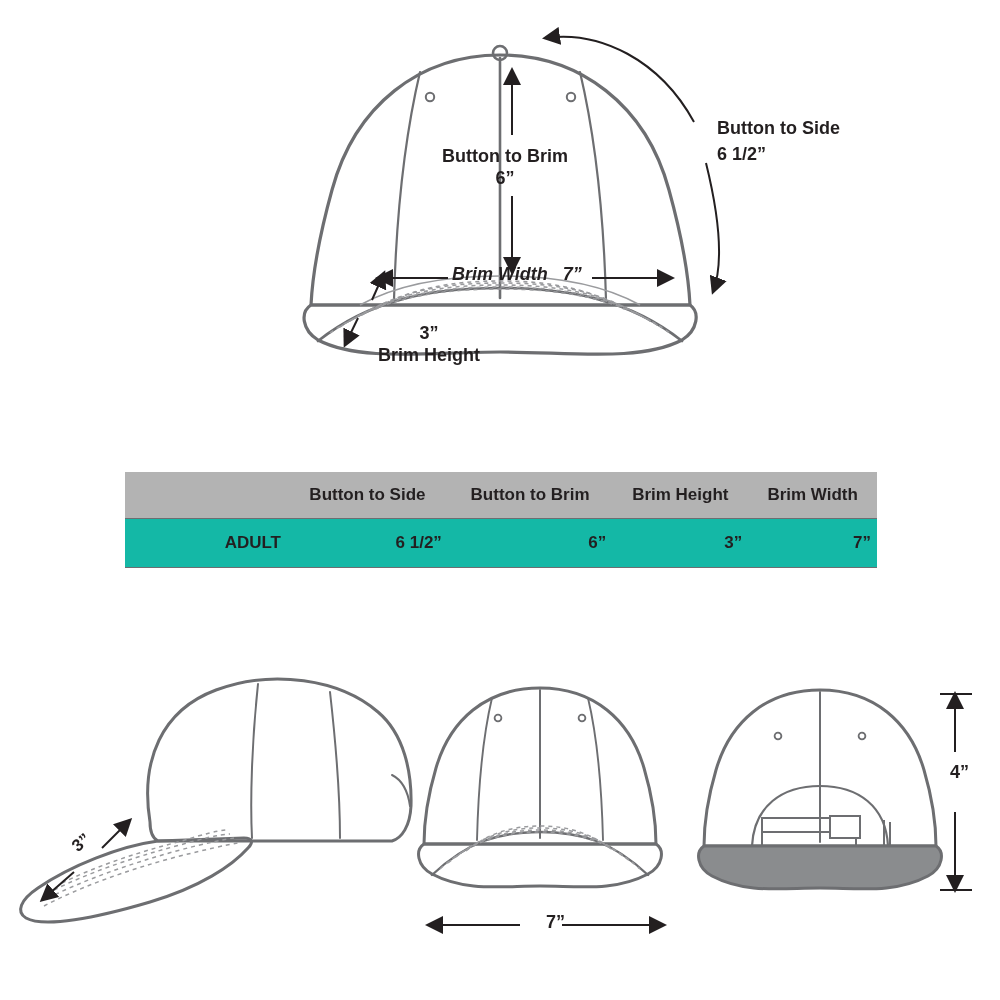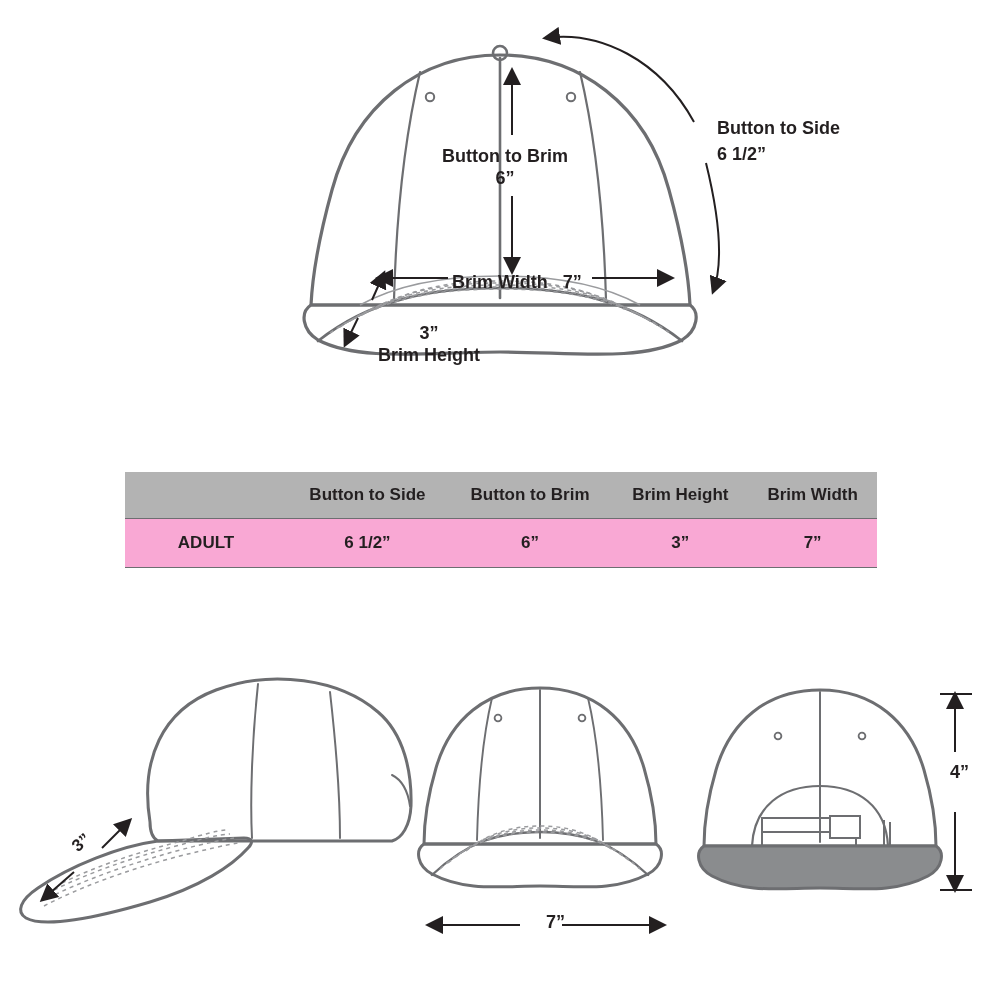--- a/index.html
+++ b/index.html
@@ -68,21 +68,22 @@
     font-weight: bold;
     padding: 14px 6px;
     text-align: center;
     border-top: 1px solid #6d6e71;
     border-bottom: 1px solid #6d6e71;
   }
   .spec-table td.rowlabel {
     text-align: center;
   }
   .spec-table tr.body-row td {
-    background: #f9a8d4;
+    background: #14b8a6;
+    text-align: right;
   }
 </style>
 </head>
 <body>
 
 <div class="stage">
 
   <svg class="layer" viewBox="0 0 1000 1000">
     <g fill="none" stroke="#6d6e71" stroke-width="3.2" stroke-linecap="round" stroke-linejoin="round">
 
@@ -158,21 +159,21 @@
   <div class="anno s18 center" style="left:442px; top:146px;">
     <span>Button to Brim</span><br>
     <span>6”</span>
   </div>
 
   <div class="anno s18" style="left:717px; top:118px;">
     <span>Button to Side</span><br>
     <span style="display:inline-block;margin-top:4px;">6 1/2”</span>
   </div>
 
-  <div class="anno s18" style="left:452px; top:272px;">
+  <div class="anno s18" style="left:452px; top:264px;font-style:italic;">
     <span>Brim Width</span>
     <span style="margin-left:10px;">7”</span>
   </div>
 
   <div class="anno s18 center" style="left:378px; top:323px;">
     <span>3”</span><br>
     <span>Brim Height</span>
   </div>
 
   <table class="spec-table">

